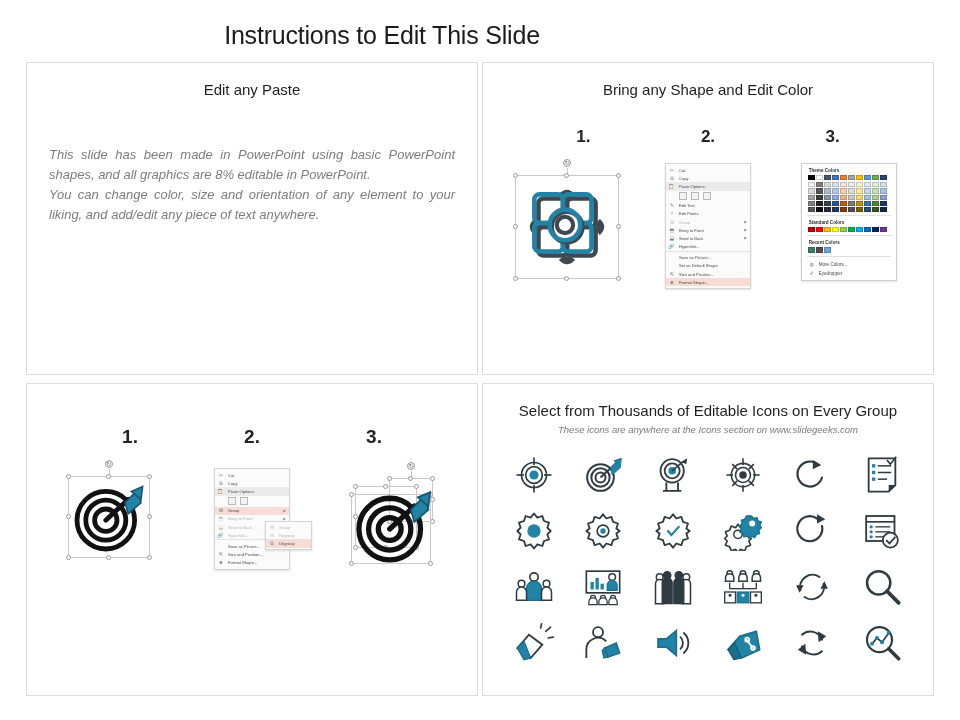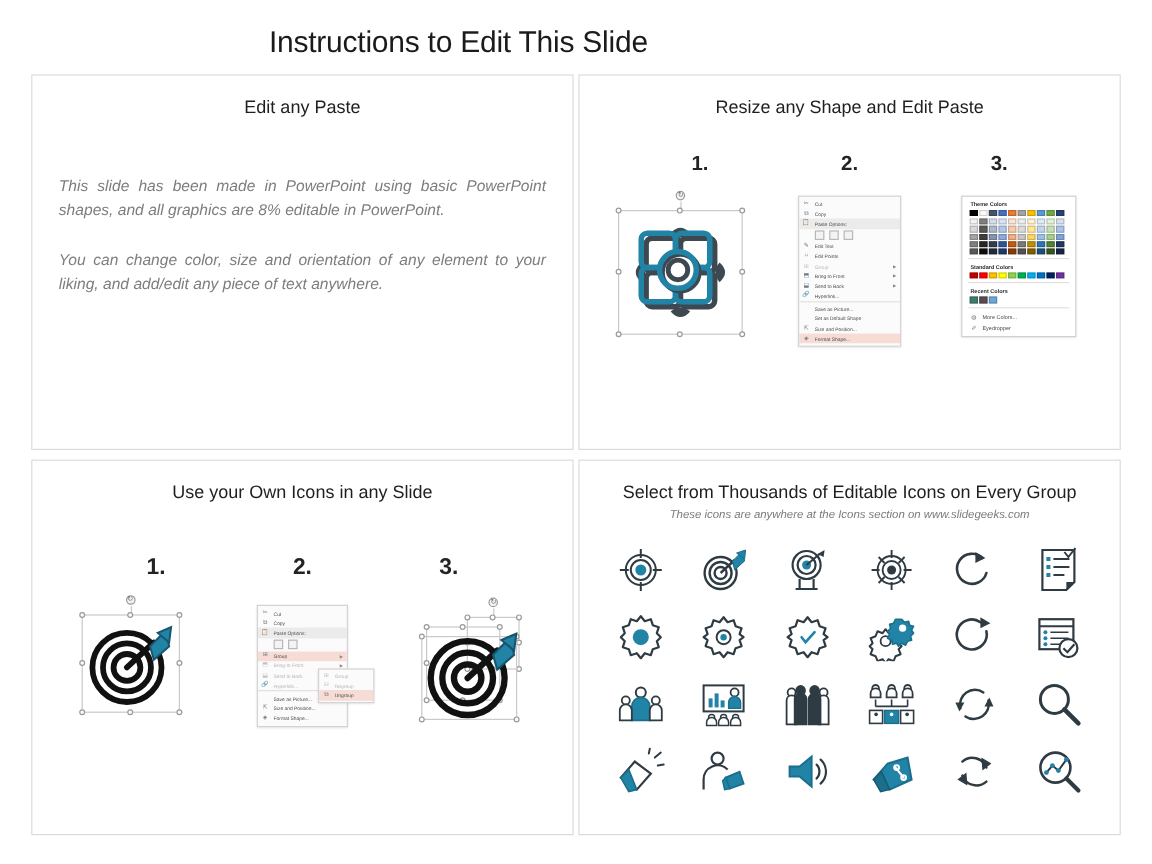--- a/index.html
+++ b/index.html
@@ -60,21 +60,21 @@
   }
   .body-text {
     font-style: italic;
     color: #7d7d7d;
     font-size: 13px;
     line-height: 1.55;
     text-align: justify;
     margin: 0 22px;
   }
   .para1 { margin-top: 46px; }
-  .para2 { margin-top: 22px; }
+  .para2 { }
 
   .numbers-row {
     display: grid;
     grid-template-columns: 1fr 1fr 1fr;
     margin-top: 28px;
     padding: 0 38px;
   }
   .numbers-row.bl { margin-top: 42px; padding: 0 42px; }
   .num {
     text-align: center;
@@ -252,21 +252,21 @@
 
   <div class="grid">
 
     <div class="panel">
       <div class="panel-title">Edit any Paste</div>
       <div class="body-text para1">This slide has been made in PowerPoint using basic PowerPoint shapes, and all graphics are 8% editable in PowerPoint.</div>
       <div class="body-text para2">You can change color, size and orientation of any element to your liking, and add/edit any piece of text anywhere.</div>
     </div>
 
     <div class="panel">
-      <div class="panel-title">Resize any Shape and Edit Paste</div>
+      <div class="panel-title">Bring any Shape and Edit Color</div>
 
       <div class="numbers-row">
         <div class="num">1.</div>
         <div class="num">2.</div>
         <div class="num">3.</div>
       </div>
 
       <div class="figs-row">
 
         <div class="selbox" style="width:104px;height:104px;margin-top:16px;">
@@ -487,21 +487,20 @@
           <div class="cp-opt">
             <span class="ico">✐</span>
             <span>Eyedropper</span>
           </div>
         </div>
 
       </div>
     </div>
 
     <div class="panel">
-      <div class="panel-title">Use your Own Icons in any Slide</div>
 
       <div class="numbers-row bl">
         <div class="num bl">1.</div>
         <div class="num bl">2.</div>
         <div class="num bl">3.</div>
       </div>
 
       <div class="figs-row bl">
 
         <div class="selbox" style="width:82px;height:82px;margin-top:14px;">

